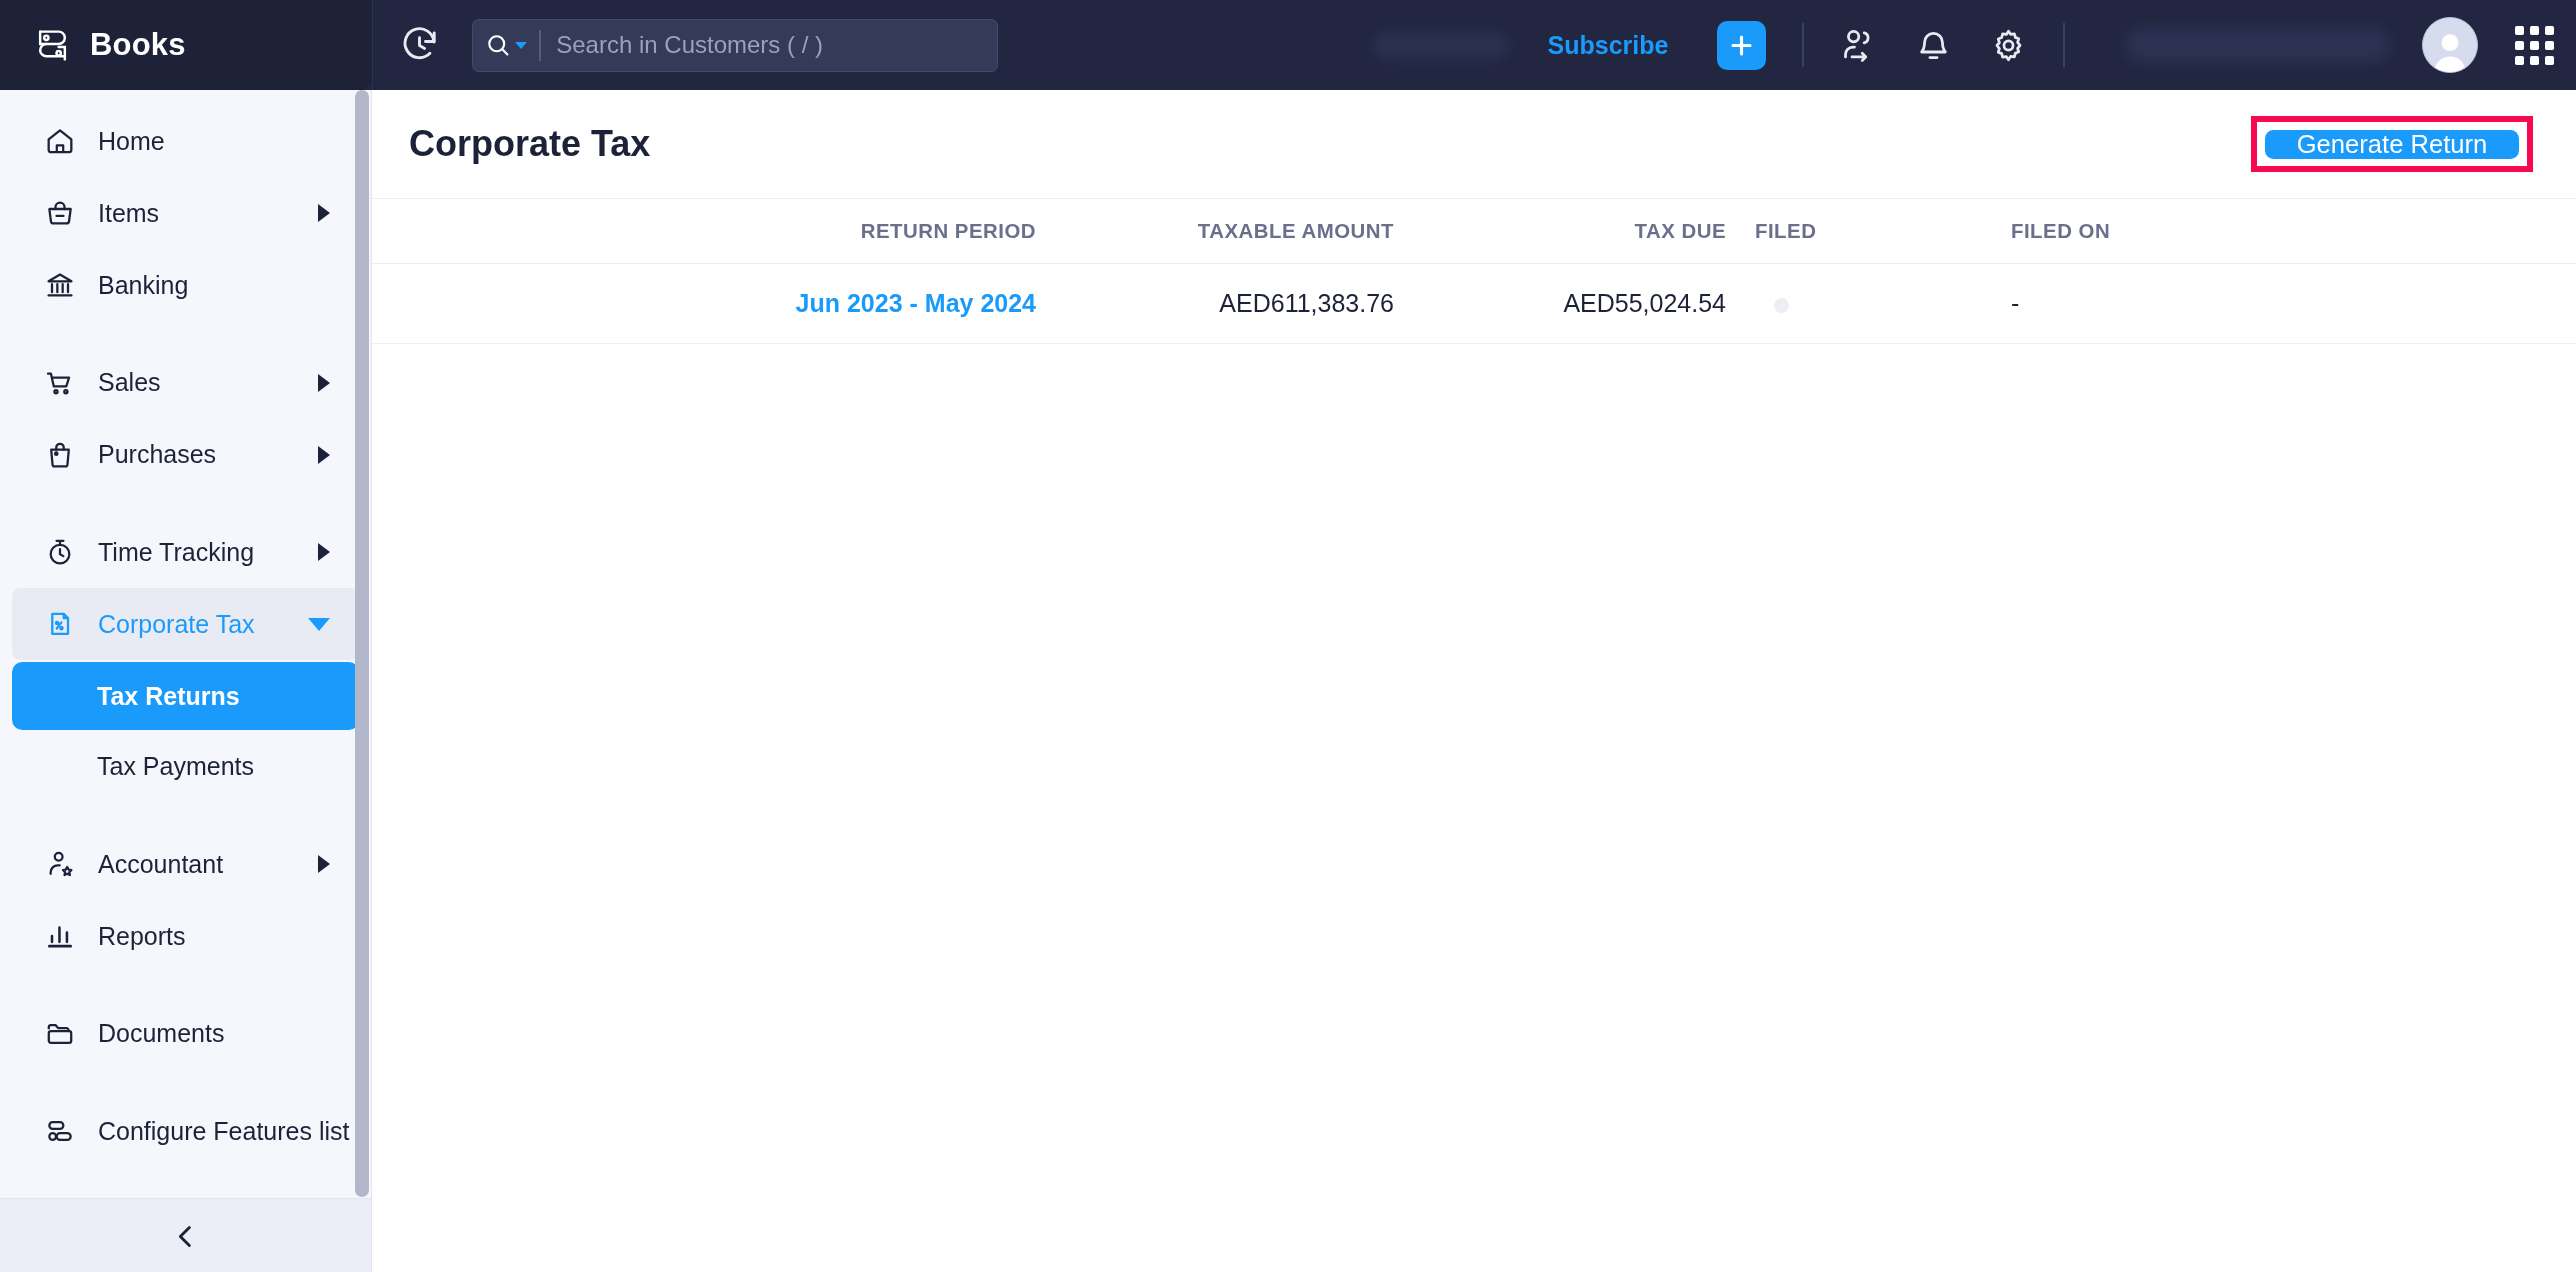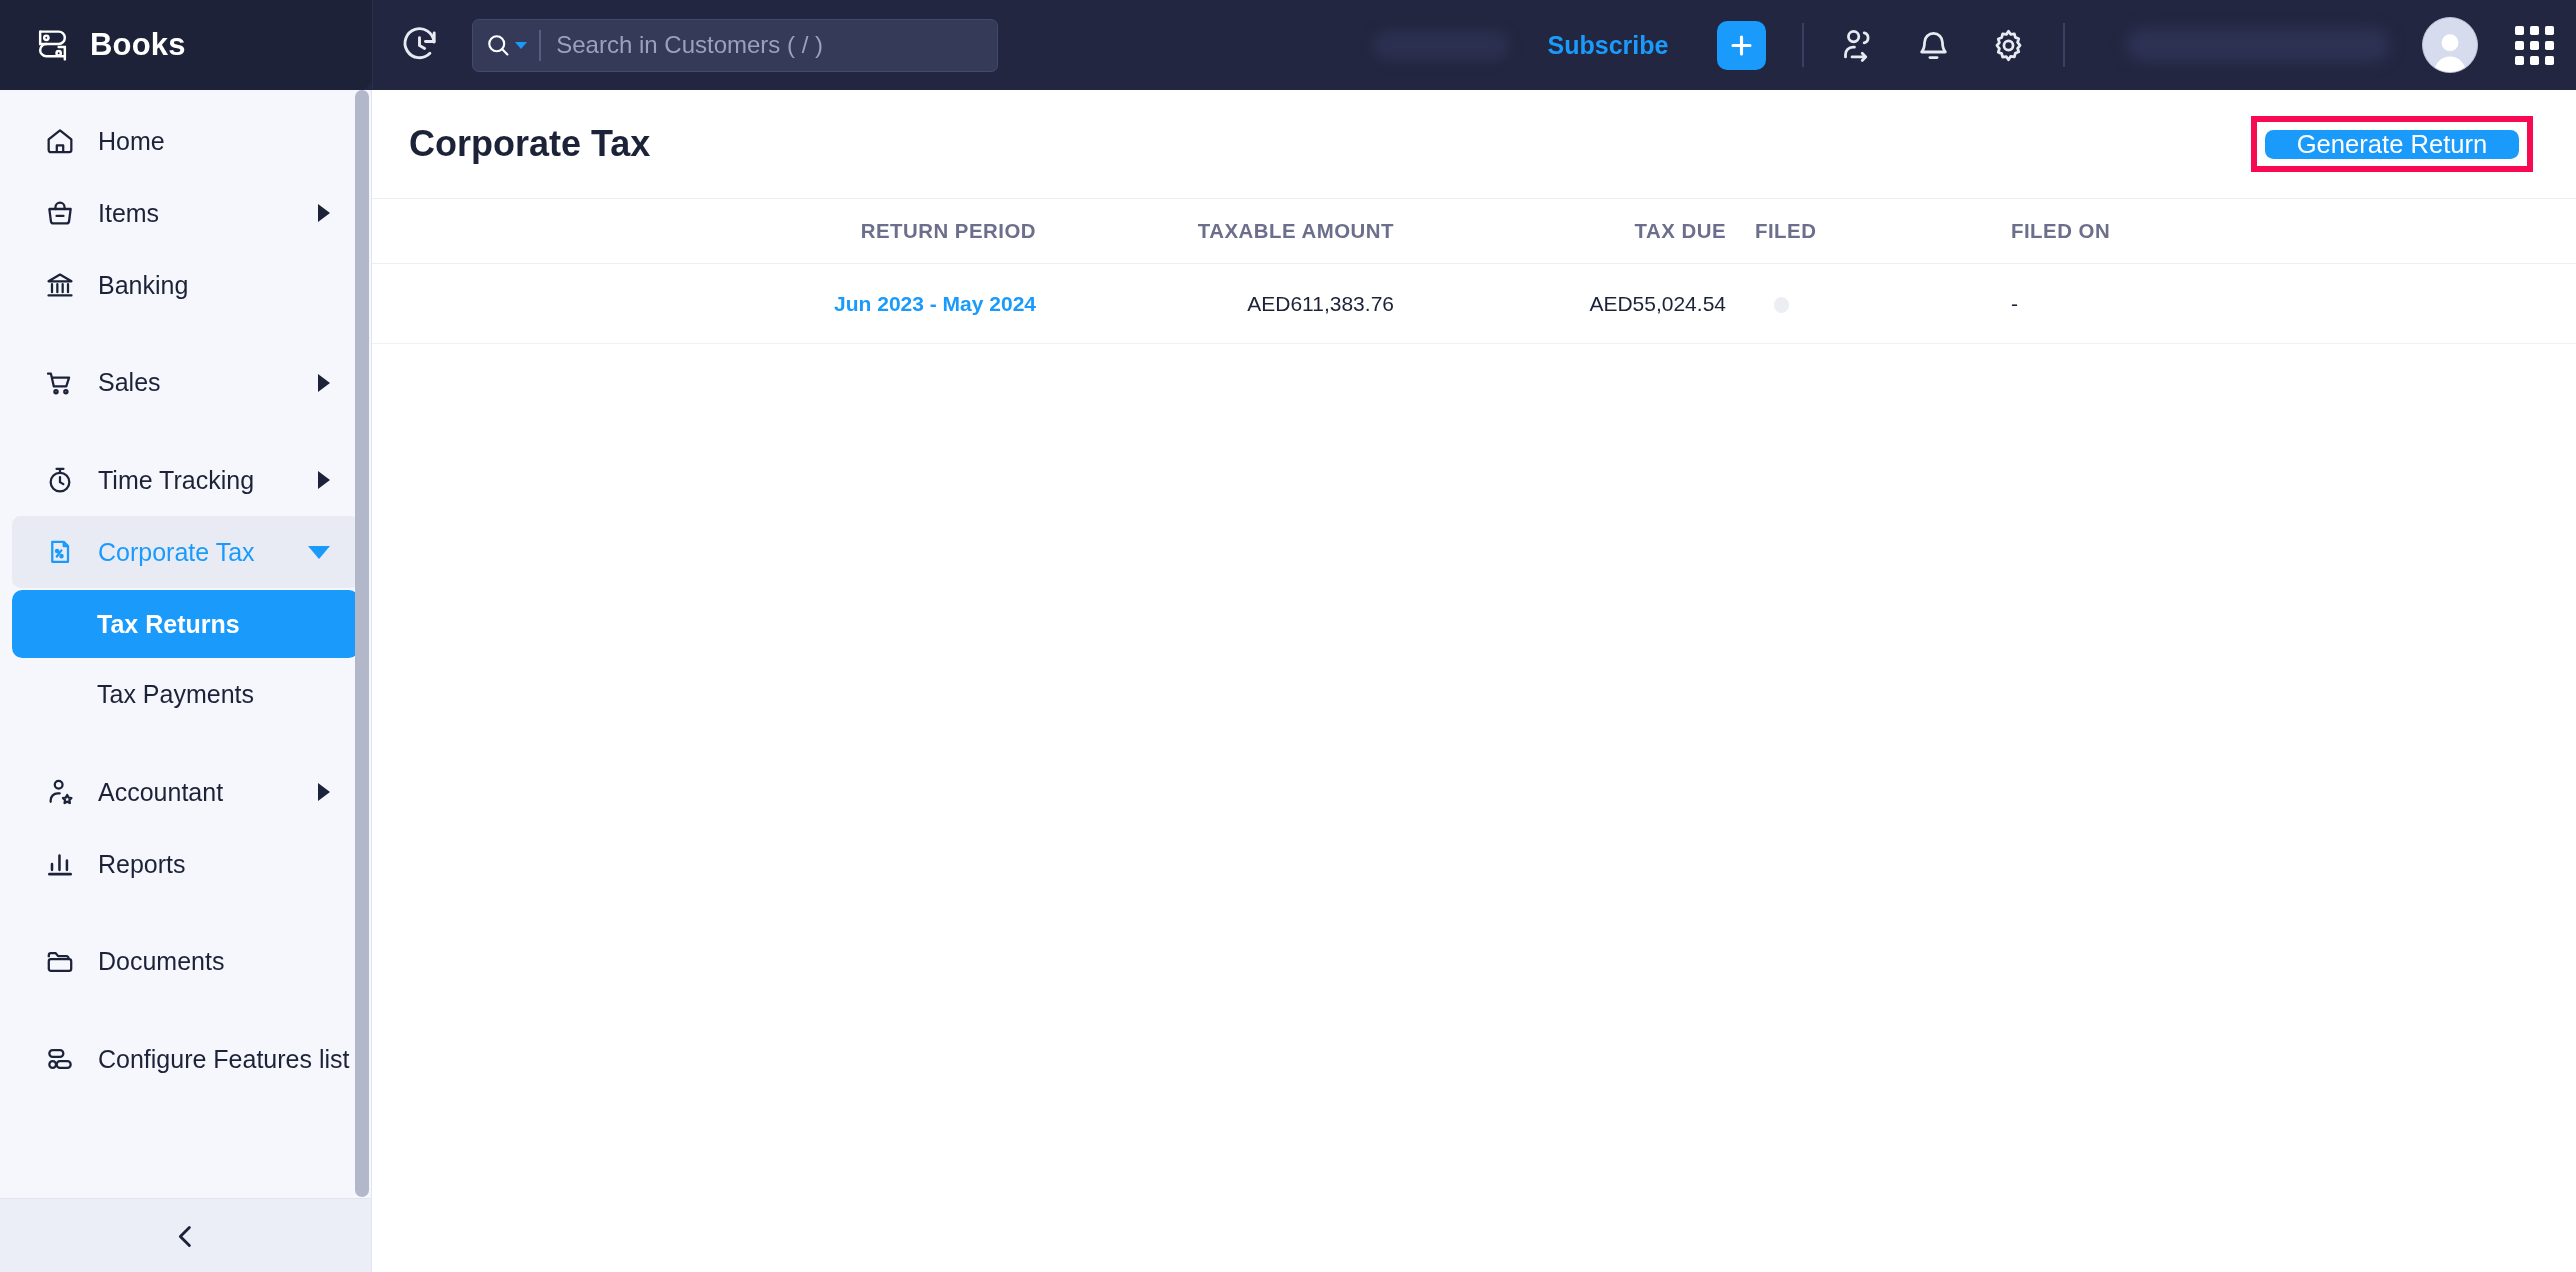--- a/index.html
+++ b/index.html
@@ -174,21 +174,21 @@
 
   table.tbl { width: 100%; border-collapse: collapse; table-layout: fixed; }
   table.tbl th {
     font-size: 20.4px; font-weight: 600; color: #6b6f8c;
     letter-spacing: 0.5px; text-transform: uppercase;
     padding: 20.4px 0; height: 65px;
     border-top: 1.7px solid #eceef6; border-bottom: 1.7px solid #eceef6;
     background: #ffffff;
   }
   table.tbl td {
-    font-size: 21px; color: #1c2238;
+    font-size: 25px; color: #1c2238;
     height: 80px; padding: 0;
     border-bottom: 1.7px solid #f0f1f8;
   }
   .col-period { width: 664px; text-align: right; padding-left: 37px !important; }
   .col-amount { width: 358px; text-align: right; }
   .col-due    { width: 332px; text-align: right; }
   .col-filed  { width: 256px; text-align: left; padding-left: 29px !important; }
   .col-filedon{ text-align: left; padding-left: 29px !important; }
   .link-cell { color: #1a9bfc; font-weight: 600; cursor: pointer; }
   .dot-unfiled { display: inline-block; width: 15.3px; height: 15.3px; border-radius: 50%; background: #eceef4; margin-left: 19px; vertical-align: middle; }
@@ -324,20 +324,29 @@
         <div class="nav-item">
           <svg class="nicon" viewBox="0 0 24 24" fill="none" stroke="currentColor" stroke-width="1.7">
             <path d="M3 5h2.2l2.2 9.6h9.3l2.1-6.6H6.4" stroke-linecap="round" stroke-linejoin="round"></path>
             <circle cx="9" cy="18.6" r="1.2"></circle>
               <circle cx="16.4" cy="18.6" r="1.2"></circle>
           </svg>
           <span class="nlabel">Sales</span>
           <span class="nav-arrow"></span>
         </div>
 
+        <div class="nav-item">
+          <svg class="nicon" viewBox="0 0 24 24" fill="none" stroke="currentColor" stroke-width="1.7">
+            <path d="M5.4 8h13.2l-1 11.2a1.6 1.6 0 0 1-1.6 1.4H8a1.6 1.6 0 0 1-1.6-1.4Z" stroke-linejoin="round"></path>
+            <path d="M9.2 8V6.4a2.8 2.8 0 0 1 5.6 0V8" stroke-linecap="round"></path>
+            <circle cx="9.2" cy="11" r=".9"></circle>
+          </svg>
+          <span class="nlabel">Purchases</span>
+          <span class="nav-arrow"></span>
+        </div>
 
         <div class="nav-gap"></div>
 
         <div class="nav-item">
           <svg class="nicon" viewBox="0 0 24 24" fill="none" stroke="currentColor" stroke-width="1.7">
             <circle cx="12" cy="13.6" r="7"></circle>
             <path d="M12 9.8v3.8l2.5 1.5" stroke-linecap="round"></path>
             <path d="M9.4 3.6h5.2M12 3.6v2.9" stroke-linecap="round"></path>
           </svg>
           <span class="nlabel">Time Tracking</span>

